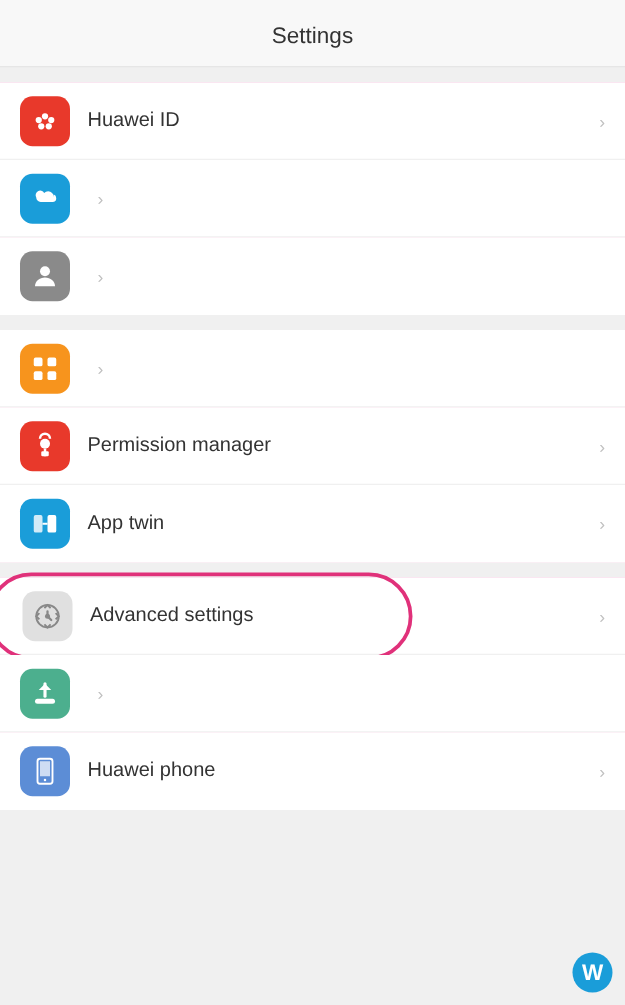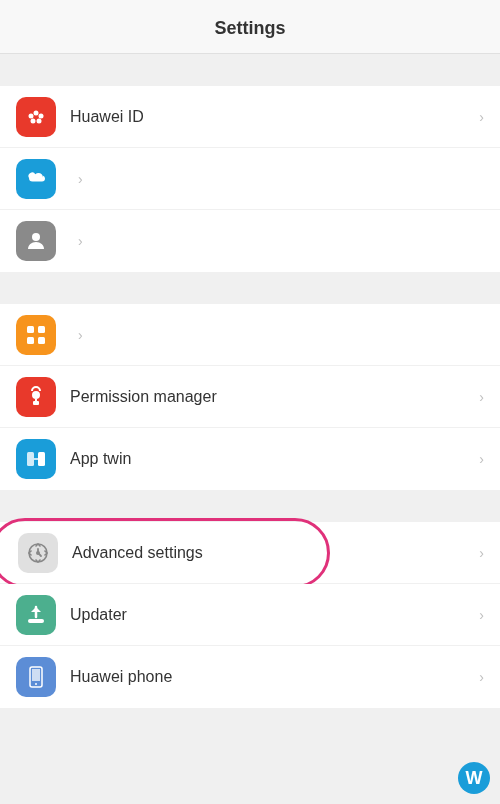--- a/index.html
+++ b/index.html
@@ -14,31 +14,30 @@
     .page-title-bar {
       background: #f8f8f8;
       text-align: center;
       padding: 18px 0 14px;
       border-bottom: 1px solid #e0e0e0;
     }
 
     .page-title {
       font-size: 18px;
       color: #333;
-      font-weight: 700;
+      font-weight: 400;
     }
 
     .section-gap {
       height: 12px;
       background: #f0f0f0;
     }
 
     .settings-group {
       background: #f9a8d4;
-      margin-top: 20px;
     }
 
     .settings-item {
       display: flex;
       align-items: center;
       padding: 0 16px;
       height: 62px;
       background: #fff;
       border-bottom: 1px solid #f0f0f0;
       cursor: pointer;
@@ -246,21 +245,20 @@
   </div>
 
   <div class="settings-item">
     <div class="item-icon icon-updater">
       <svg viewBox="0 0 24 24" fill="white">
         <path d="M12 4L12 14" stroke="white" stroke-width="2.5" stroke-linecap="round"></path>
         <path d="M7 9l5-5 5 5" fill="white"></path>
         <rect x="4" y="16" width="16" height="4" rx="2" fill="white"></rect>
       </svg>
     </div>
-    <span class="item-label">Updater</span>
     <span class="chevron">›</span>
   </div>
 
   <div class="settings-item">
     <div class="item-icon icon-aboutphone">
       <svg viewBox="0 0 24 24" fill="white">
         <rect x="6" y="2" width="12" height="20" rx="2" stroke="white" stroke-width="1.5" fill="none"></rect>
         <rect x="8" y="4" width="8" height="12" fill="white" opacity="0.7"></rect>
         <circle cx="12" cy="19" r="1" fill="white"></circle>
       </svg>

